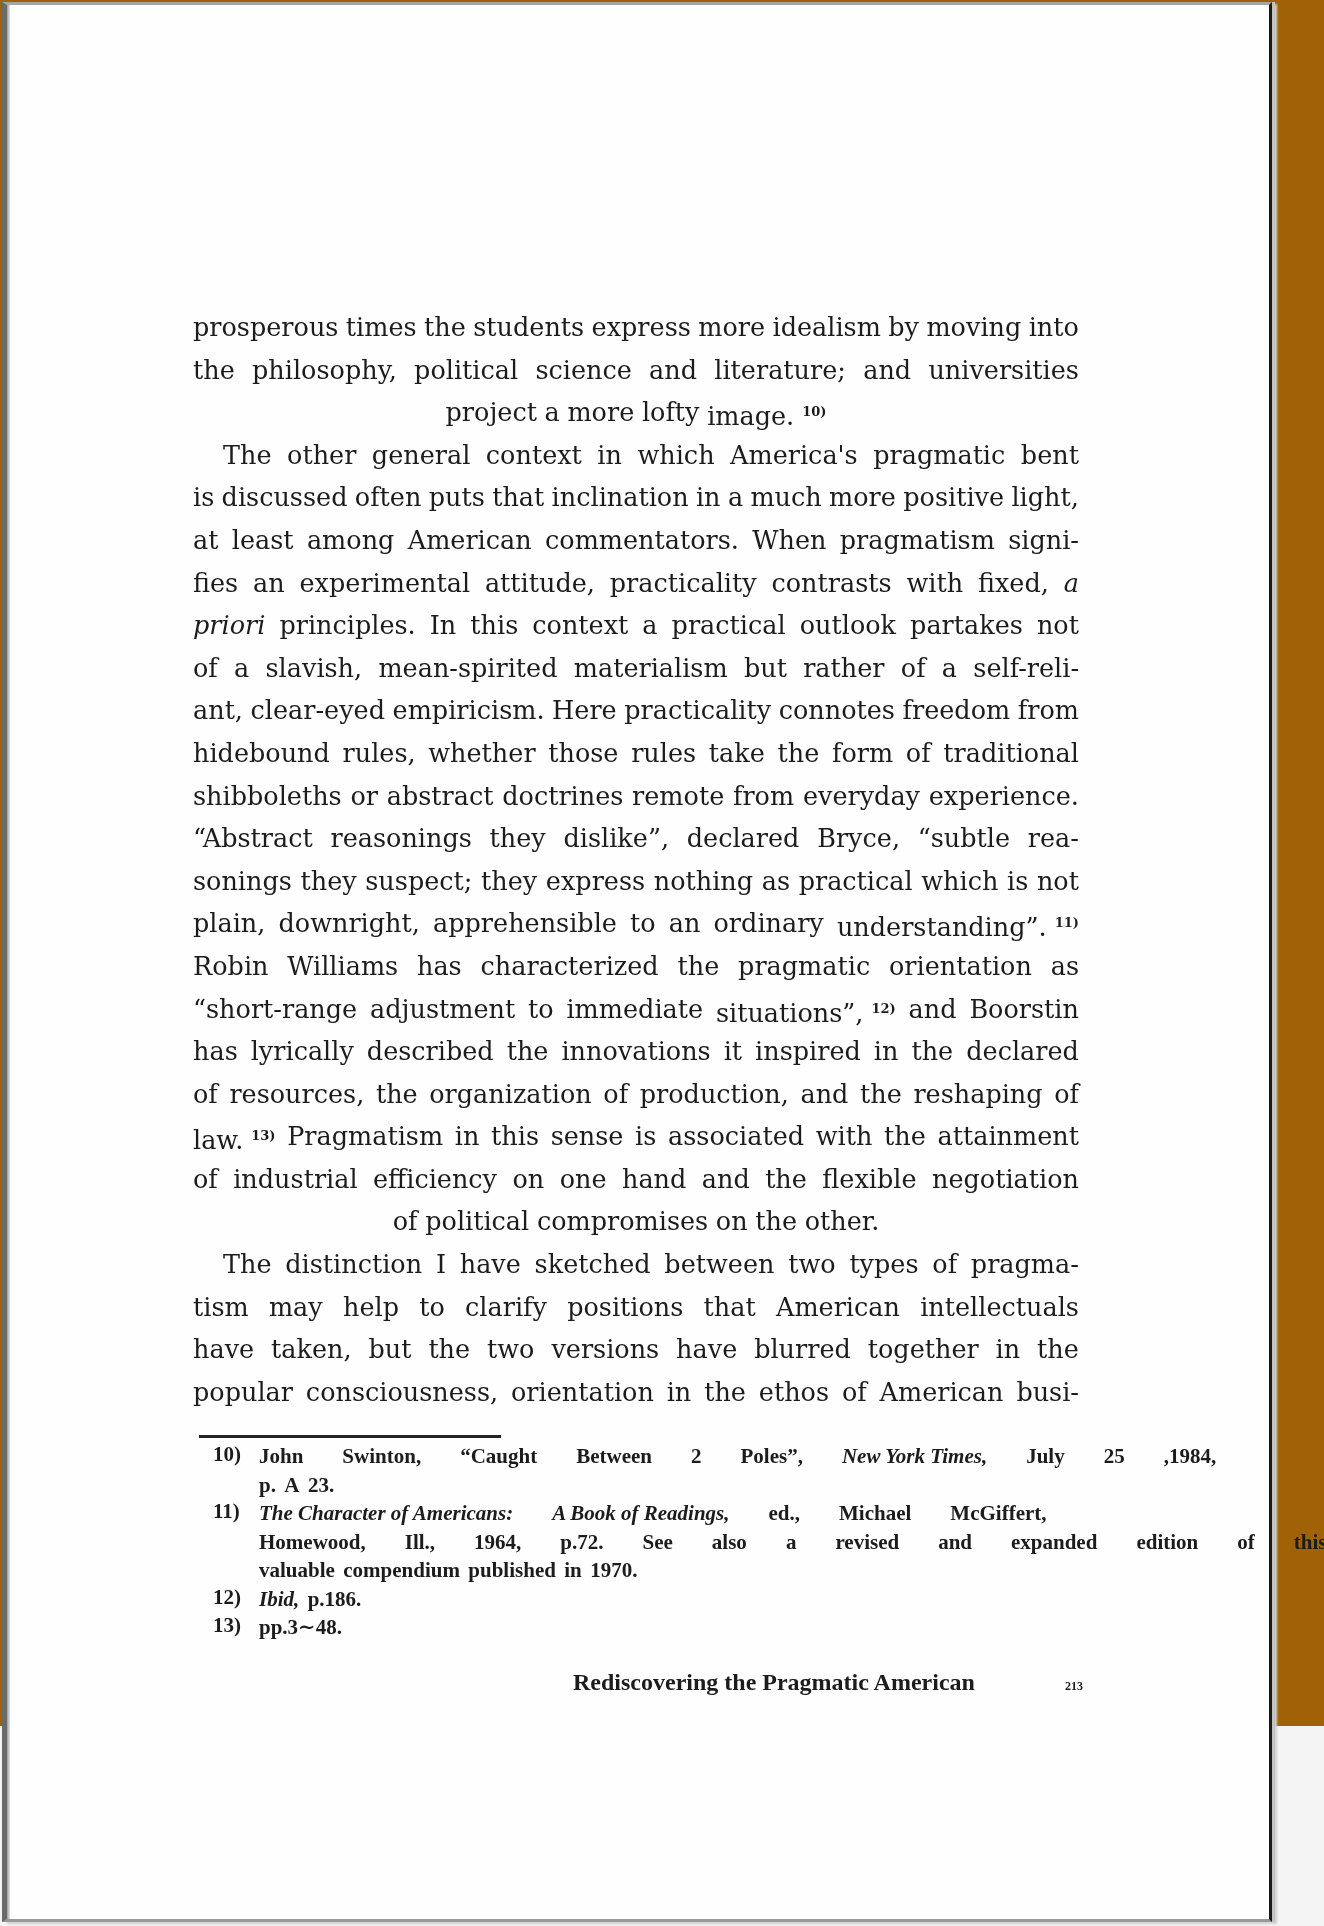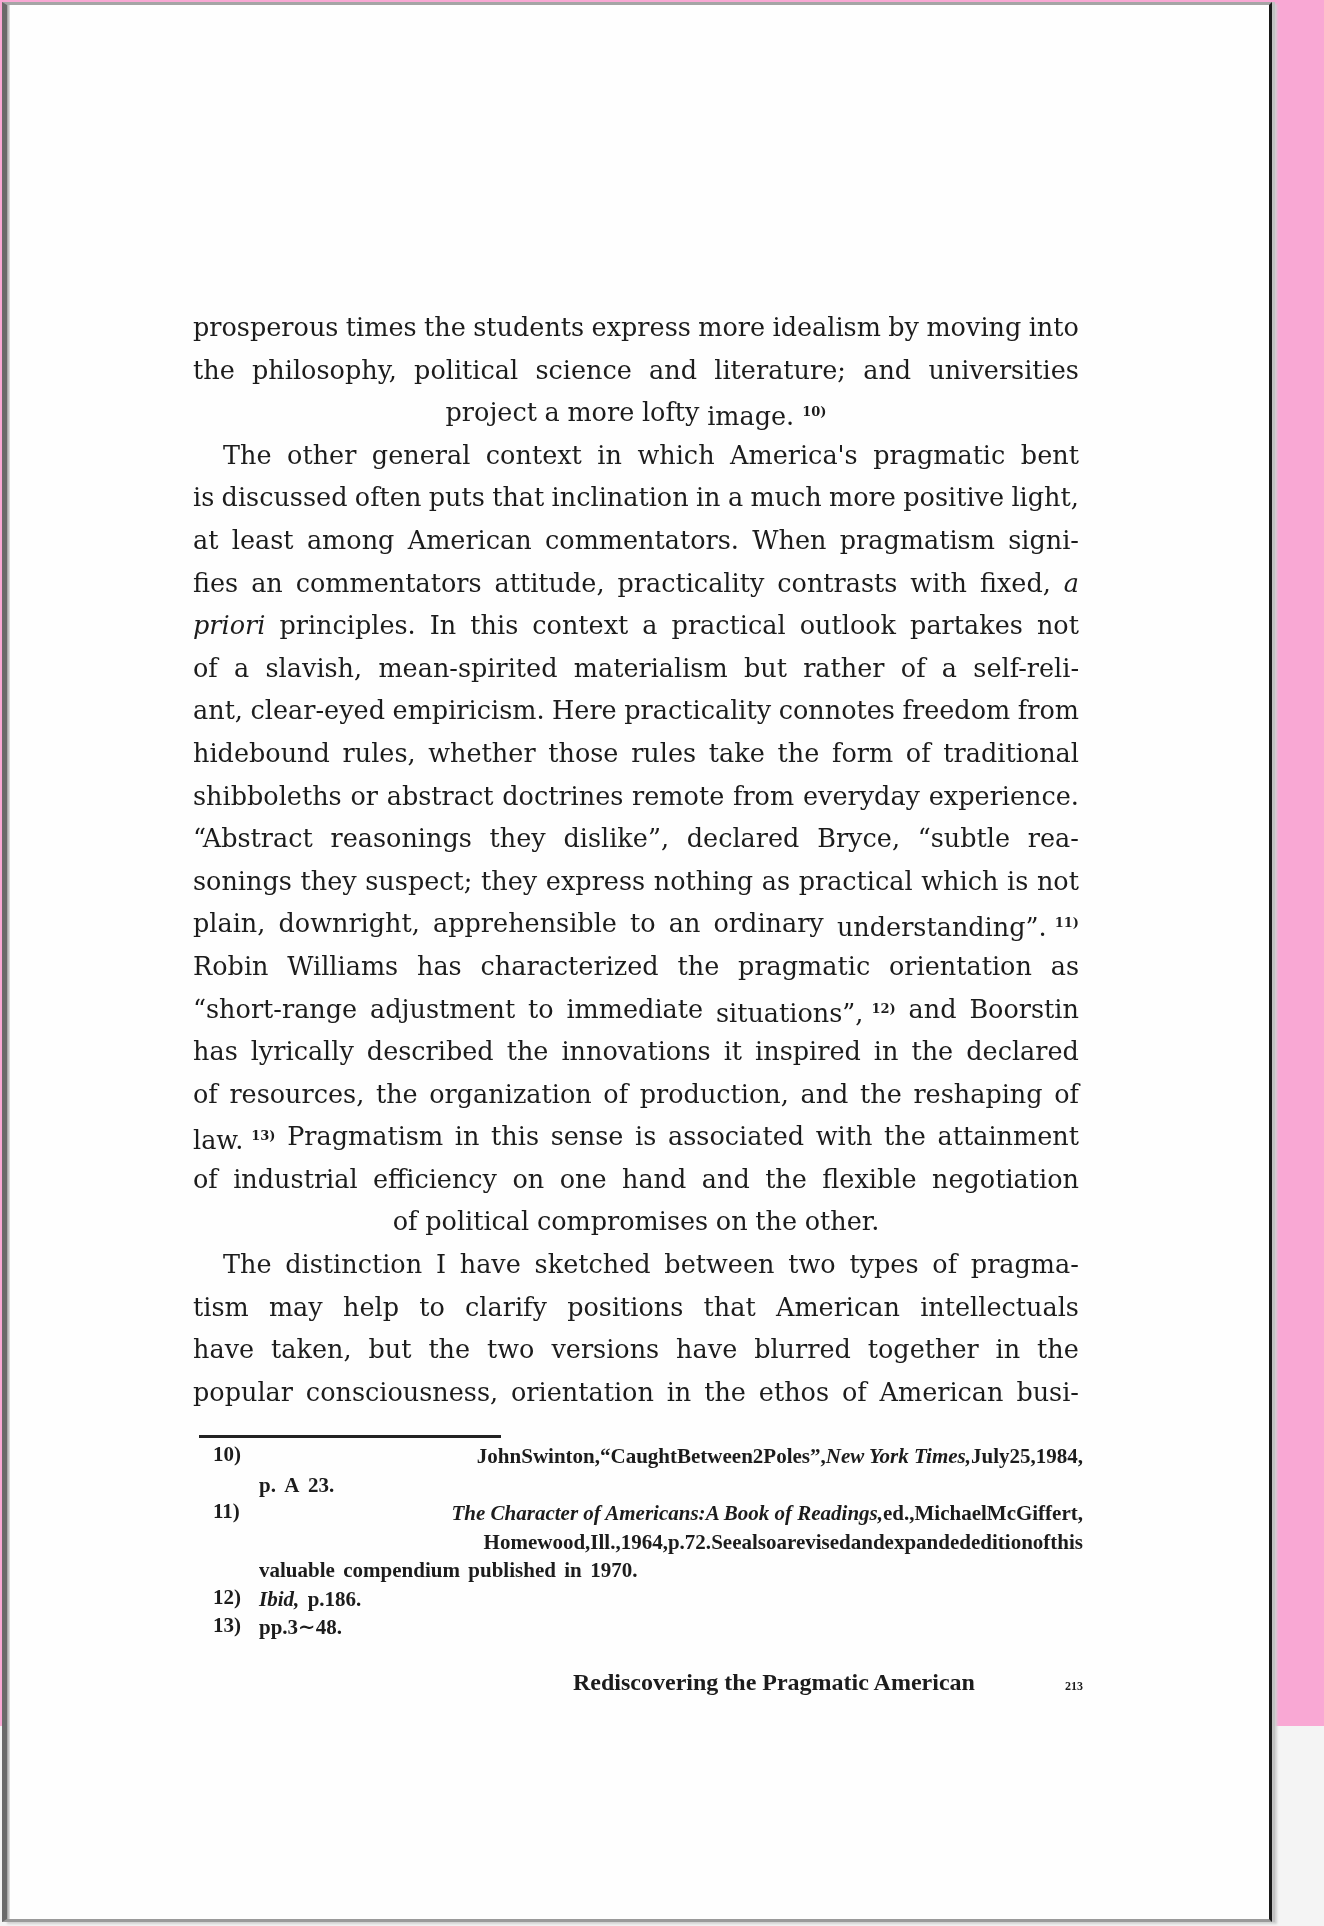--- a/index.html
+++ b/index.html
@@ -7,21 +7,21 @@
     padding: 0;
     width: 1324px;
     height: 1926px;
     overflow: hidden;
     background: #f4f4f4;
   }
   .viewer {
     position: relative;
     width: 1324px;
     height: 1726px;
-    background: #f9a8d4;
+    background: #a16207;
   }
   .page {
     position: absolute;
     left: 2px;
     top: 2px;
     width: 1270px;
     height: 1920px;
     background: #fefefe;
     border-top: 3px solid #a5a5a5;
     border-left: 5px solid #6a6a6a;
@@ -94,24 +94,25 @@
     position: relative;
     padding-left: 46px;
   }
   .fn-num {
     position: absolute;
     left: 0;
     top: 0;
   }
   .fn-line {
     display: flex;
-    justify-content: flex-end;
+    justify-content: flex-start;
     height: 28.5px;
     line-height: 28.5px;
     white-space: nowrap;
+    gap: 39px;
   }
   .fn-line.left { justify-content: flex-start; gap: 0.4em; }
   .fn .it { font-weight: bold; }
 
   .running-footer {
     position: absolute;
     left: 566px;
     top: 1664px;
     width: 510px;
     font-family: "Liberation Serif", "DejaVu Serif", serif;
@@ -193,21 +194,21 @@
           <span>among</span>
           <span>American</span>
           <span>commentators.</span>
           <span>When</span>
           <span>pragmatism</span>
           <span>signi-</span>
         </div>
         <div class="line just">
           <span>fies</span>
           <span>an</span>
-          <span>commentators</span>
+          <span>experimental</span>
           <span>attitude,</span>
           <span>practicality</span>
           <span>contrasts</span>
           <span>with</span>
           <span>fixed,</span>
           <span class="it">a</span>
         </div>
         <div class="line just">
           <span class="it">priori</span>
           <span>principles.</span>

